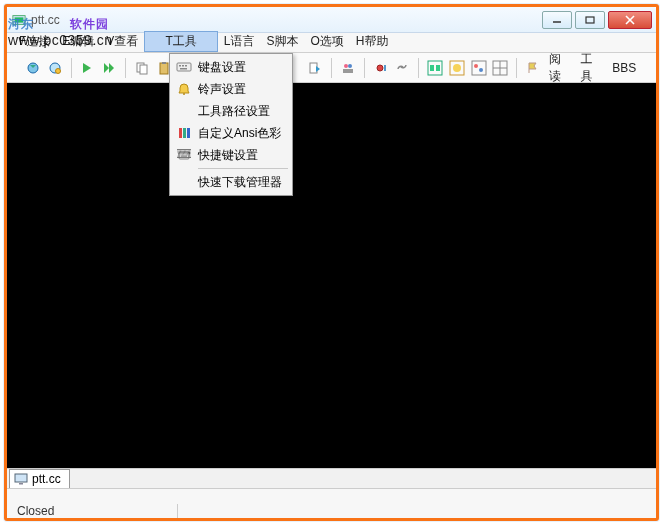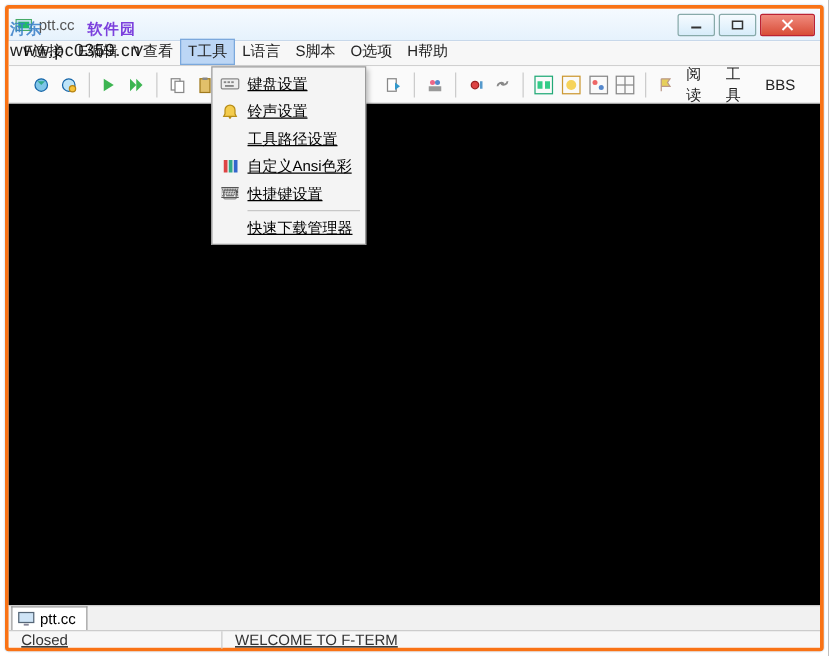--- a/index.html
+++ b/index.html
@@ -9,33 +9,33 @@
 .app-icon { width:16px; height:16px; margin-right:4px; display:flex; align-items:center; justify-content:center; }
 .app-icon svg { width:14px; height:14px; }
 .title-text { flex:1; color:#555; }
 .winbtns { display:flex; gap:3px; }
 .winbtn { width:30px; height:18px; border:1px solid #8aa; border-radius:2px; display:flex; align-items:center; justify-content:center; cursor:pointer; background:linear-gradient(#f6fbff,#d7ecfa); }
 .winbtn svg { width:12px; height:8px; }
 .winbtn.close { background:linear-gradient(#f08b7e,#d84d38); border-color:#b23; color:#fff; width:44px; }
 .winbtn.close svg { width:10px; height:10px; }
 .menubar { height:20px; display:flex; align-items:flex-end; padding:0 6px; border-bottom:1px solid #d0d0d0; background:#f7f7f7; }
 .menuitem { padding:2px 6px; cursor:pointer; color:#222; }
-.menuitem.open { background:#bcd6f5; border:1px solid #7ba8dc; padding:1px 5px; }
+.menuitem.open { background:#bcd6f5; border:1px solid #7ba8dc; padding:1px 20px; }
 .toolbar { height:30px; display:flex; align-items:center; padding:0 16px; border-bottom:1px solid #d0d0d0; background:#fafafa; gap:2px; }
 .tbtn { width:22px; height:22px; display:flex; align-items:center; justify-content:center; cursor:pointer; border-radius:2px; }
 .tsep { width:1px; height:20px; background:#ccc; margin:0 4px; }
 .tlabel { padding:0 4px; cursor:pointer; color:#222; }
 .terminal { flex:1; background:#000; position:relative; }
 .tabstrip { height:20px; display:flex; align-items:flex-end; background:#f1f1f1; border-top:1px solid #ccc; }
 .tab { height:19px; border:1px solid #999; border-bottom:none; background:#fff; display:flex; align-items:center; padding:0 8px 0 4px; font-family:"Courier New",monospace; margin-left:2px; }
 .tab svg { width:14px; height:12px; margin-right:4px; }
-.status { height:14px; display:flex; align-items:flex-start; border-top:1px solid #ccc; background:#f7f7f7;text-decoration:underline; }
+.status { height:30px; display:flex; align-items:flex-end; border-top:1px solid #ccc; background:#f7f7f7; }
 .status-cell { padding:0 10px; color:#333; }
 .status-sep { width:1px; height:14px; background:#ccc; }
-.dropdown { position:absolute; left:162px; top:46px; width:124px; background:#f4f4f4; border:1px solid #9a9a9a; box-shadow:2px 2px 4px rgba(0,0,0,.25); z-index:10; padding:2px;text-decoration:underline; }
+.dropdown { position:absolute; left:162px; top:46px; width:124px; background:#f4f4f4; border:1px solid #9a9a9a; box-shadow:2px 2px 4px rgba(0,0,0,.25); z-index:10; padding:2px; }
 .dditem { height:22px; display:flex; align-items:center; cursor:pointer; padding-left:2px; }
 .ddicon { width:20px; height:20px; display:flex; align-items:center; justify-content:center; }
 .ddtext { margin-left:4px; color:#000; }
 .ddsep { height:1px; background:#c8c8c8; margin:2px 2px 2px 26px; }
 .watermark { position:absolute; left:8px; top:6px; z-index:50; pointer-events:none; opacity:.88; }
 .wm-logo { font-size:24px; font-weight:700; color:#3a80c9; letter-spacing:1px; }
 .wm-logo .o { color:#6d28d9;margin-left:36px; }
 .wm-url { font-size:14px; color:#000000; font-family:Arial,sans-serif; margin-top:-2px; letter-spacing:.5px; }
 </style>
 </head>
@@ -257,16 +257,15 @@
           <rect x="1" y="1" width="12" height="8" fill="#cfe4f6" stroke="#567"></rect>
           <rect x="5" y="10" width="4" height="1.5" fill="#889"></rect>
         </svg>
       <span>ptt.cc</span>
     </div>
   </div>
 
   <div class="status">
     <span class="status-cell" style="width:170px">Closed</span>
     <span class="status-sep"></span>
-    <span class="status-cell">WELCOME TO F-TERM</span>
   </div>
 
 </div>
 
 </body></html>

